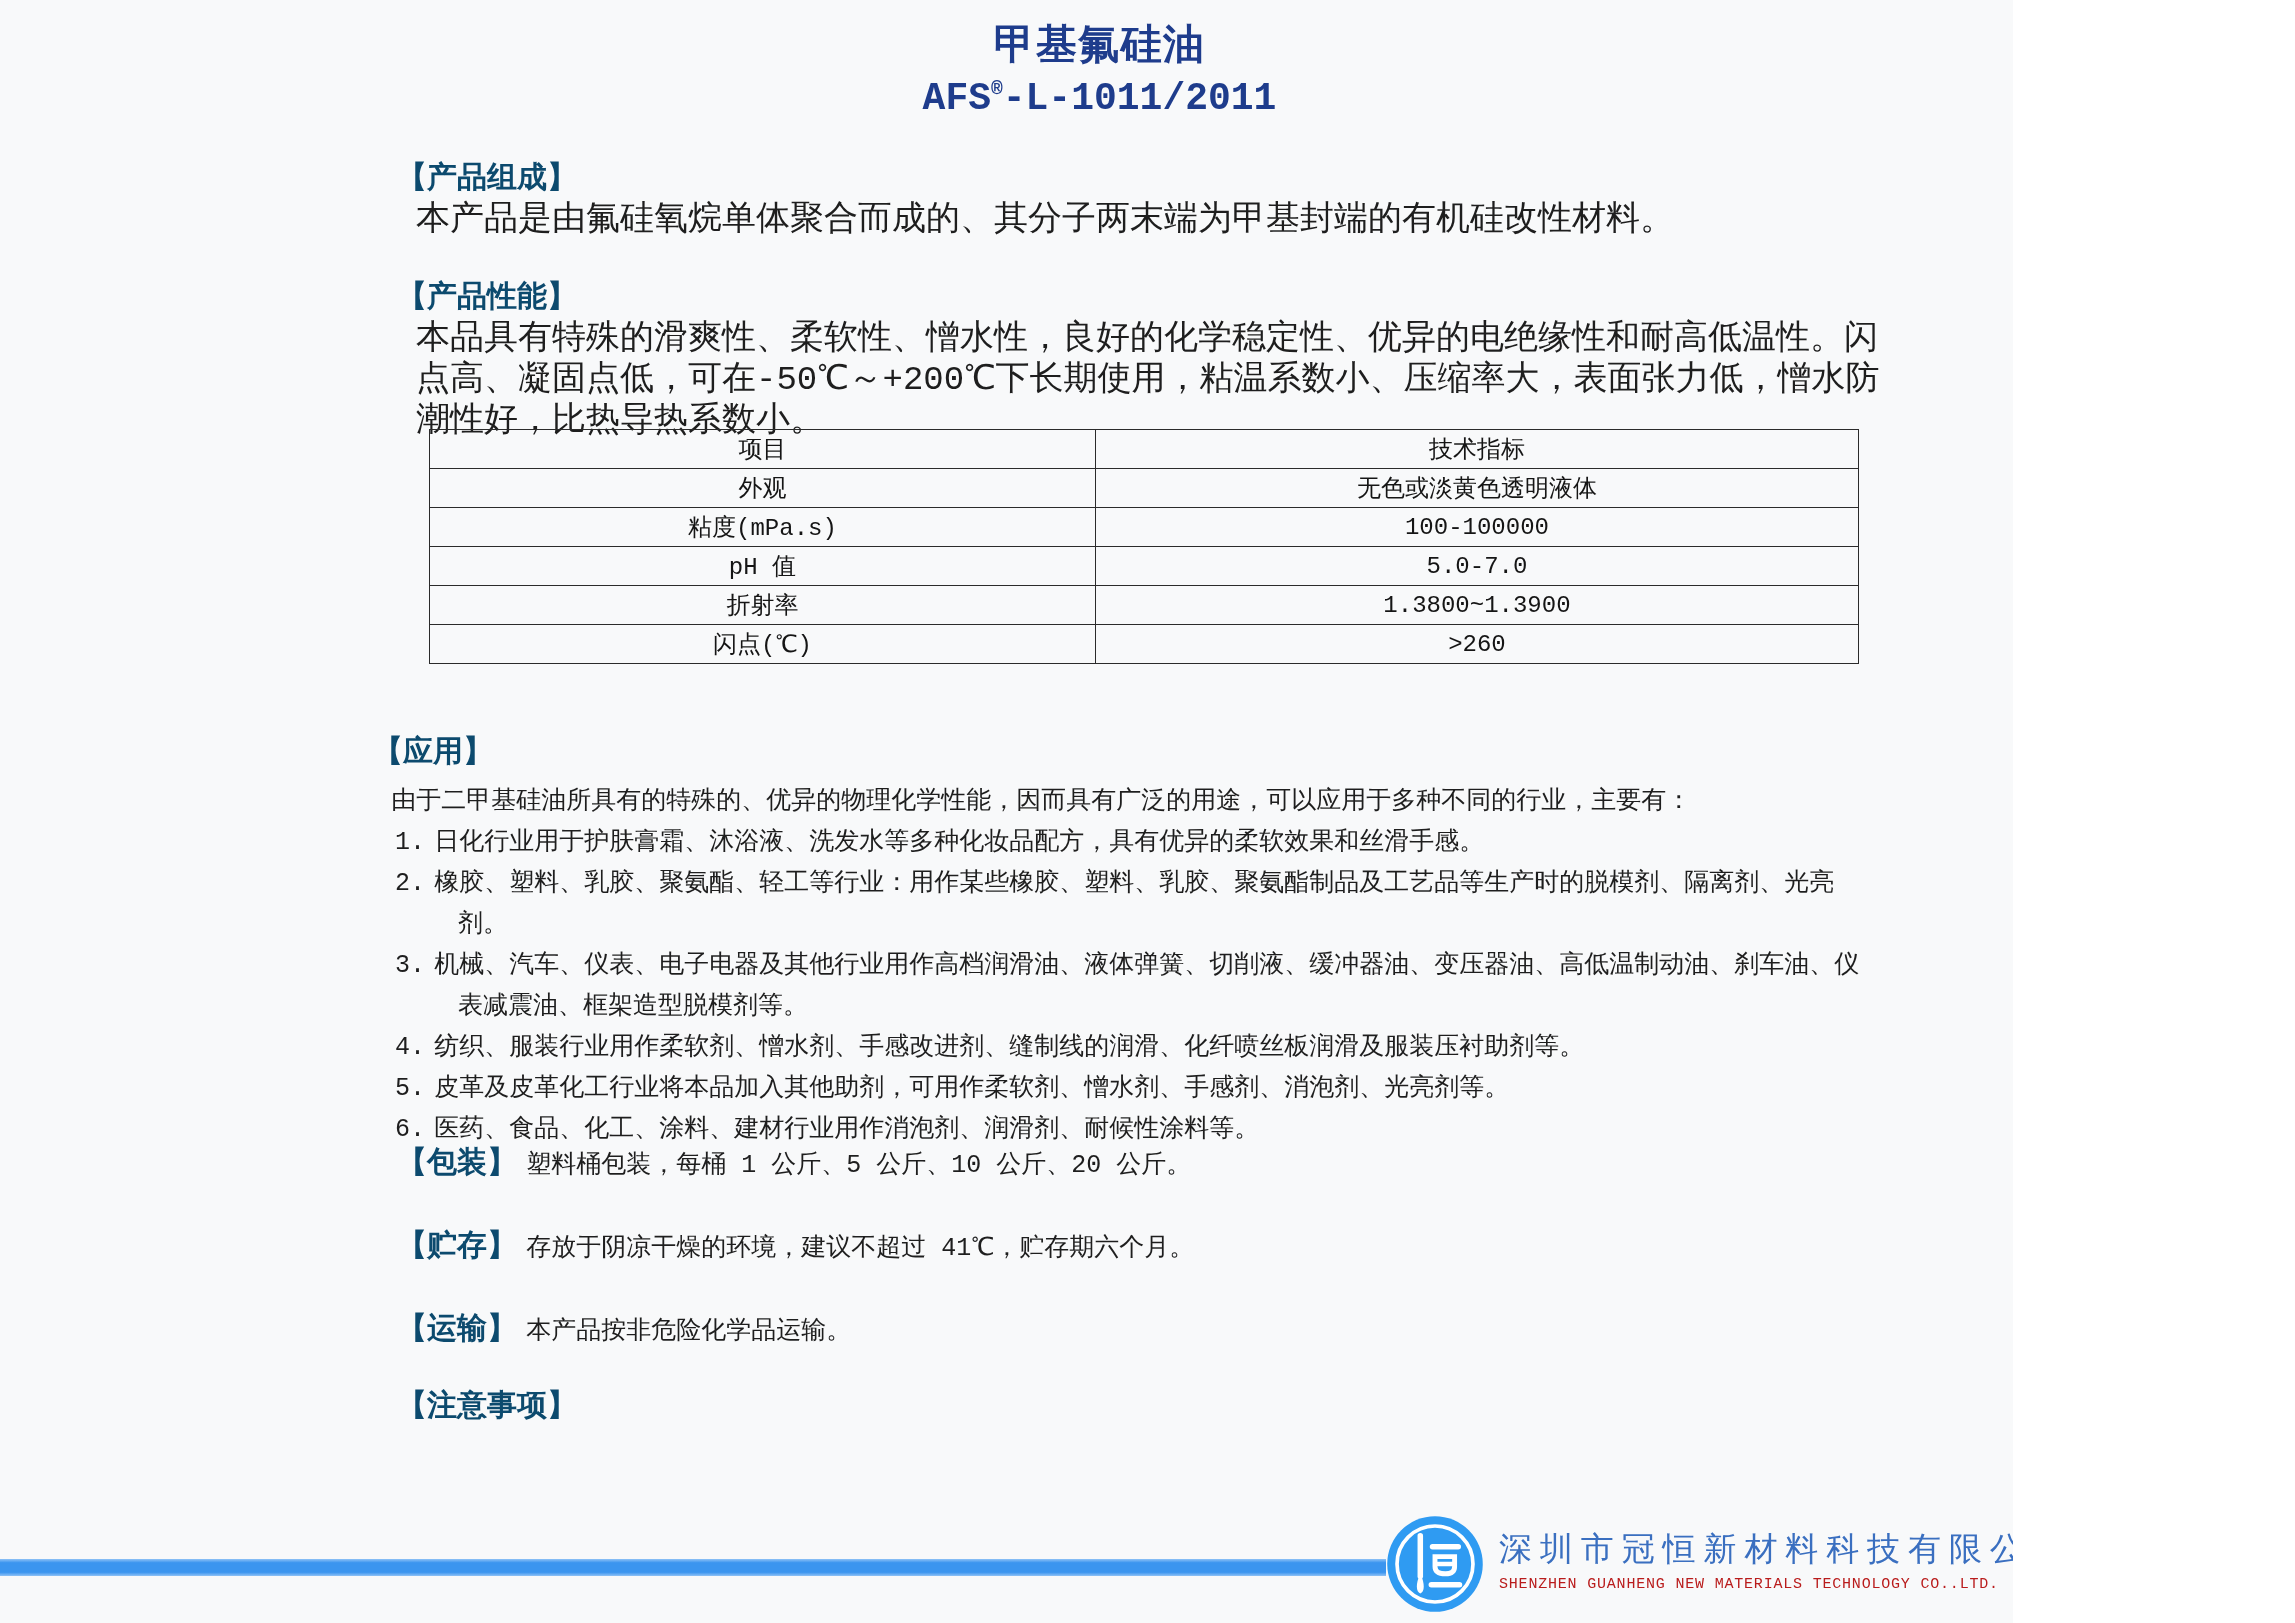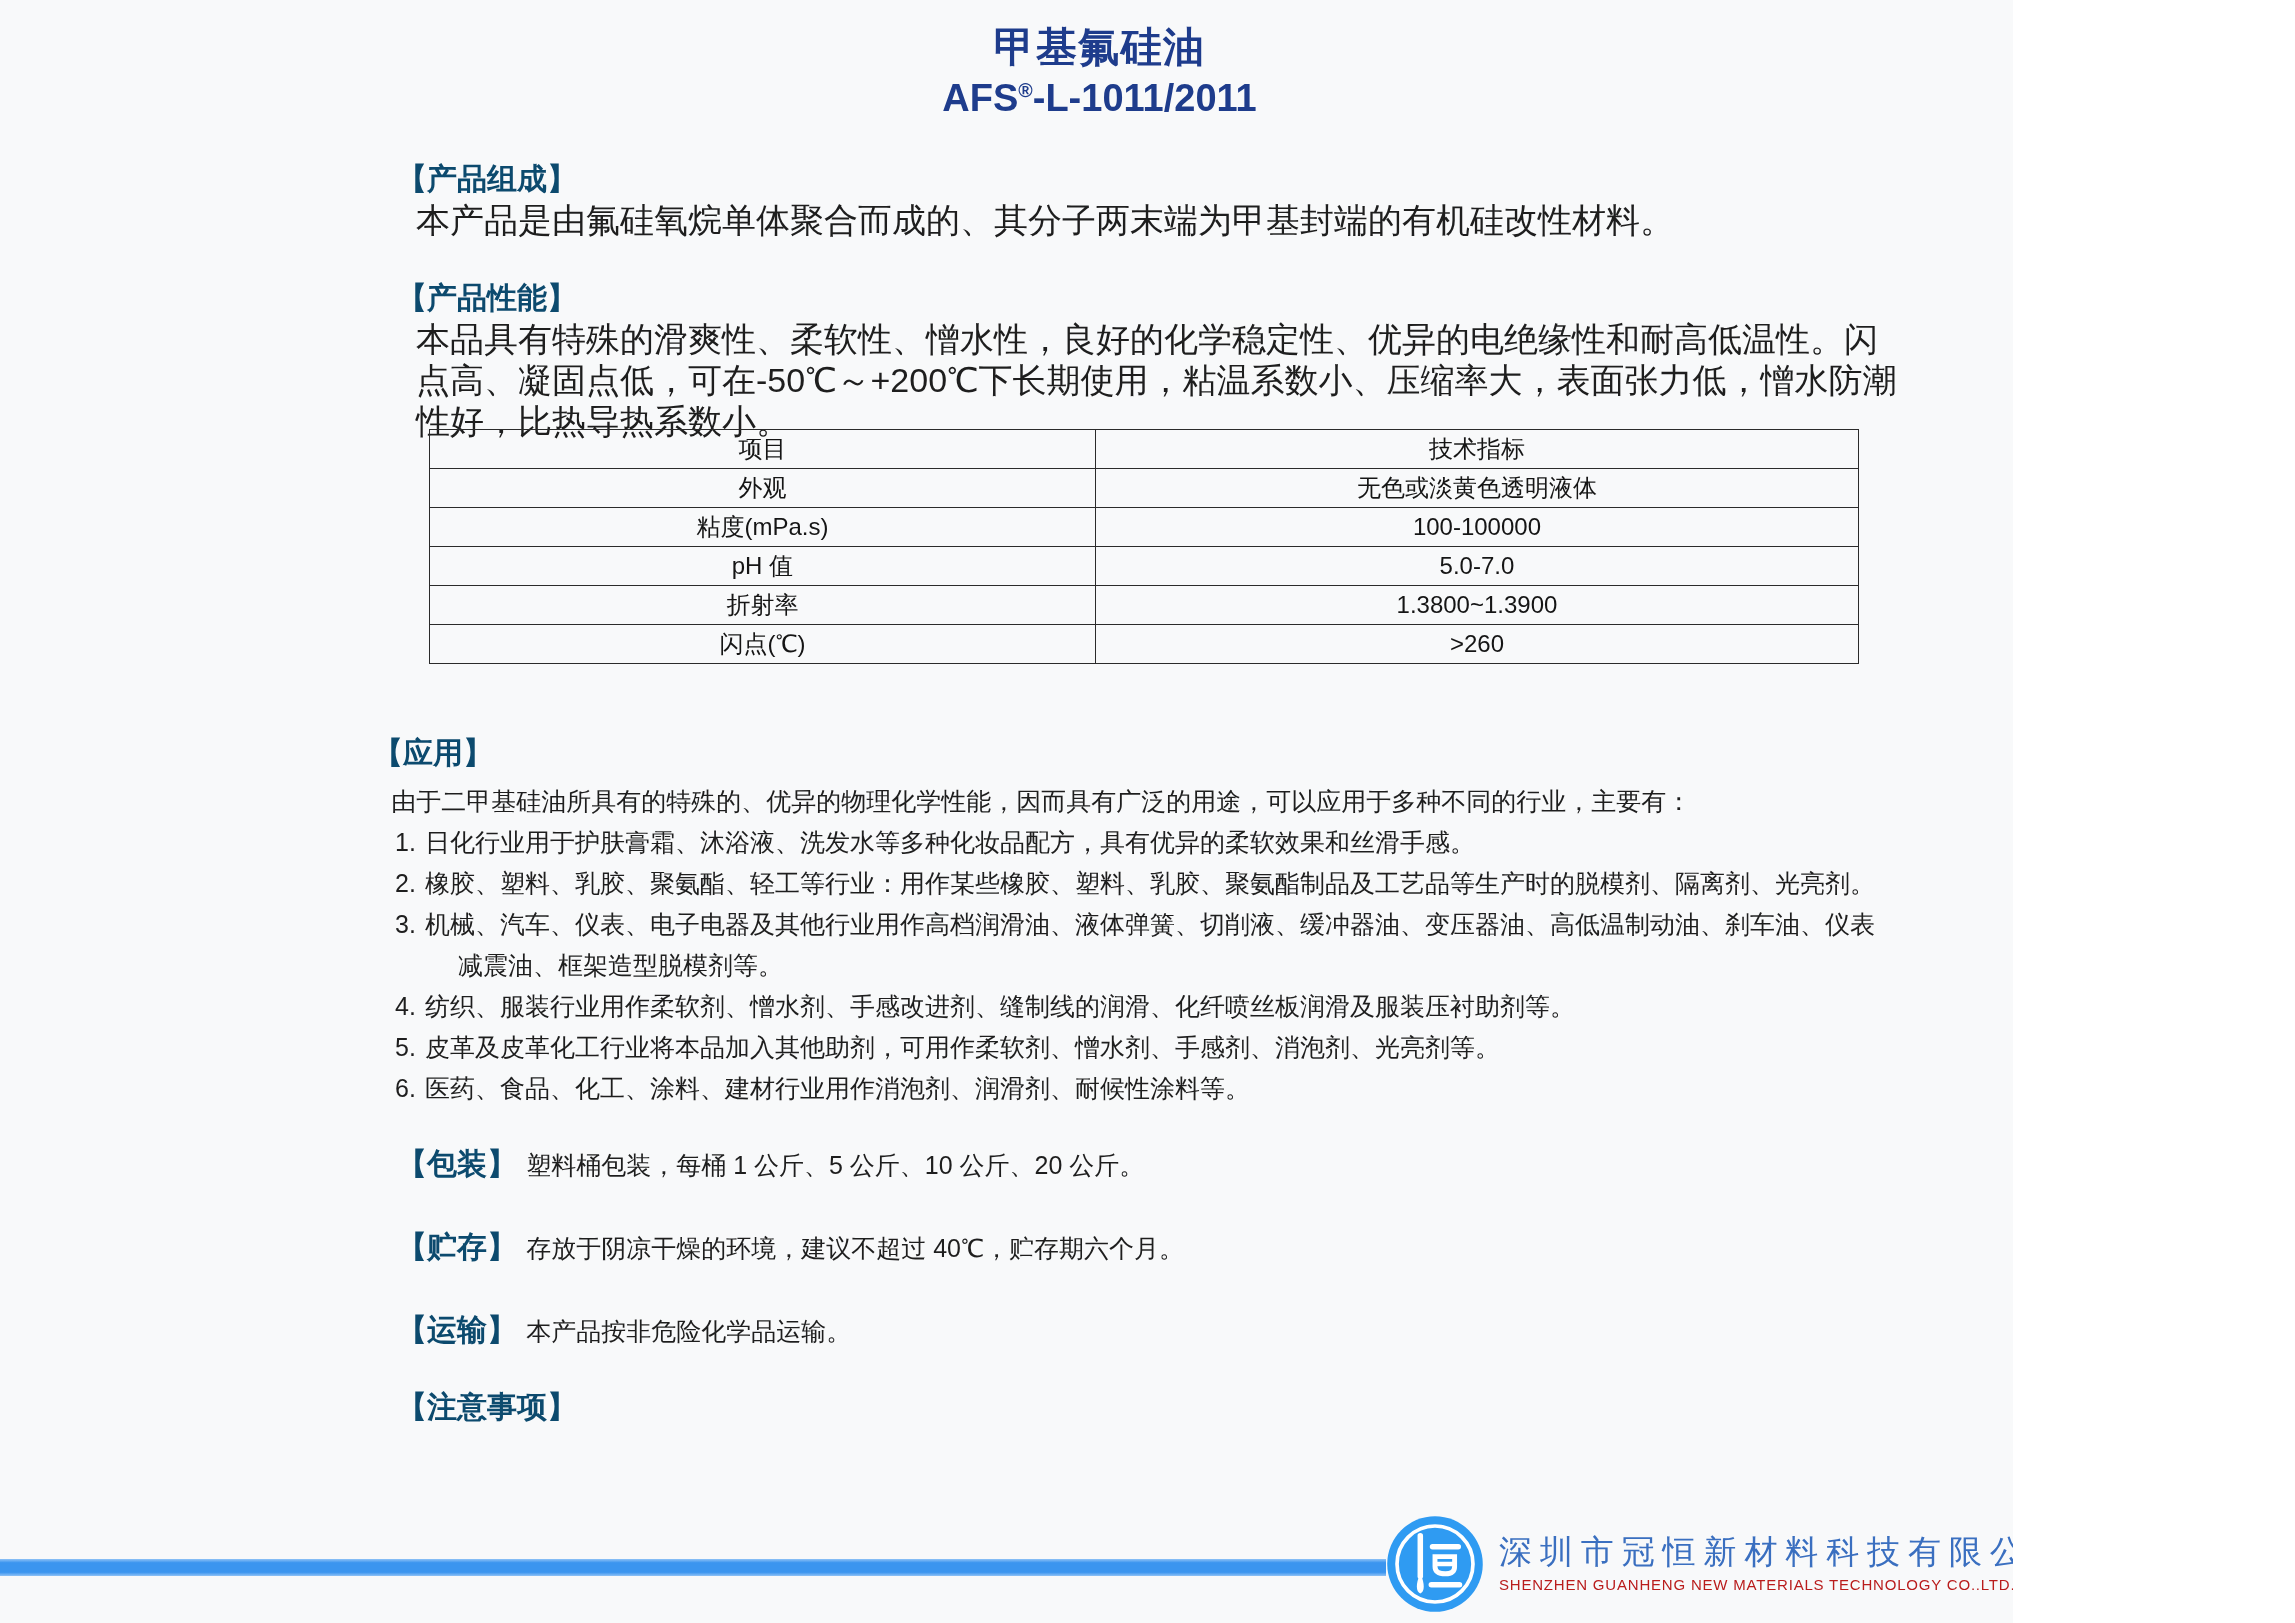--- a/index.html
+++ b/index.html
@@ -1,20 +1,20 @@
 <!DOCTYPE html>
 <html style="font-size:10.5px"><head>
 <meta charset="utf-8">
 <style>
   html,body { margin:0; padding:0; }
   .page {
     position:relative;
     width:2013px; height:1623px;
     background:#F8F9FA;
-    font-family:Liberation Sans, sans-serif;
+    font-family:Liberation Mono, monospace;
     color:#1E1E1E;
     overflow:hidden;
   }
   
   .title-wrap { position:absolute; top:23.6px; left:0; width:2199px; text-align:center; color:#1E3C8C; }
   .title-line1 { font-size:41px; font-weight:bold; line-height:46px; letter-spacing:1.3px; }
   .title-line2 { font-size:38px; font-weight:bold; line-height:41px; }
   .title-line2 sup { font-size:19.6px; }
   
   .sec-h { color:#0c4a6e; font-weight:bold; font-size:30px; line-height:34px; }
@@ -121,21 +121,21 @@
       <div class="app-item"><span class="app-num">4.</span><span>纺织、服装行业用作柔软剂、憎水剂、手感改进剂、缝制线的润滑、化纤喷丝板润滑及服装压衬助剂等。</span></div>
       <div class="app-item"><span class="app-num">5.</span><span>皮革及皮革化工行业将本品加入其他助剂，可用作柔软剂、憎水剂、手感剂、消泡剂、光亮剂等。</span></div>
       <div class="app-item"><span class="app-num">6.</span><span>医药、食品、化工、涂料、建材行业用作消泡剂、润滑剂、耐候性涂料等。</span></div>
     </div>
   </div>
 
   <div class="inline-sec sec-pack">
     <span class="sec-h">【包装】</span><span class="body-text">塑料桶包装，每桶 1 公斤、5 公斤、10 公斤、20 公斤。</span>
   </div>
   <div class="inline-sec sec-store">
-    <span class="sec-h">【贮存】</span><span class="body-text">存放于阴凉干燥的环境，建议不超过 40℃，贮存期六个月。</span>
+    <span class="sec-h">【贮存】</span><span class="body-text">存放于阴凉干燥的环境，建议不超过 41℃，贮存期六个月。</span>
   </div>
   <div class="inline-sec sec-trans">
     <span class="sec-h">【运输】</span><span class="body-text">本产品按非危险化学品运输。</span>
   </div>
 
   <div class="abs sec-note-h sec-h">【注意事项】</div>
 
   <div class="footer-bar"></div>
   <div class="footer-block">
     <svg class="logo" viewBox="0 0 160 160">

